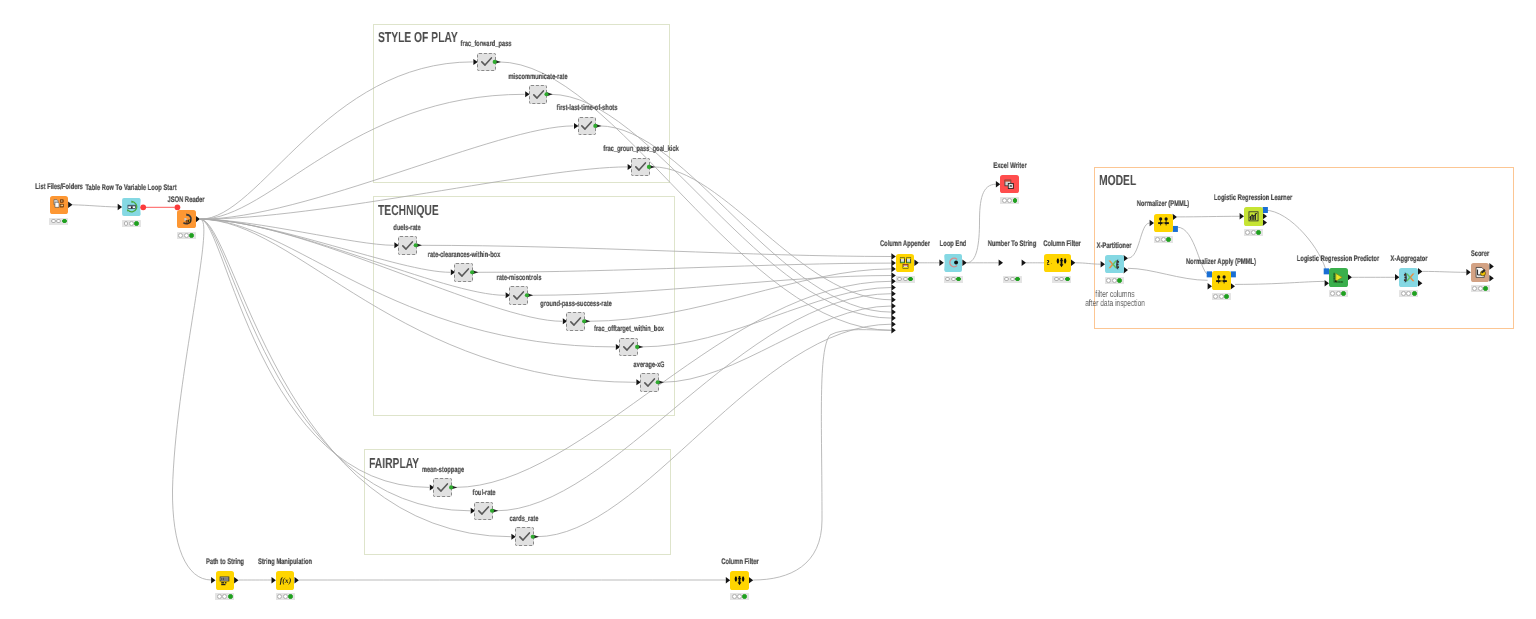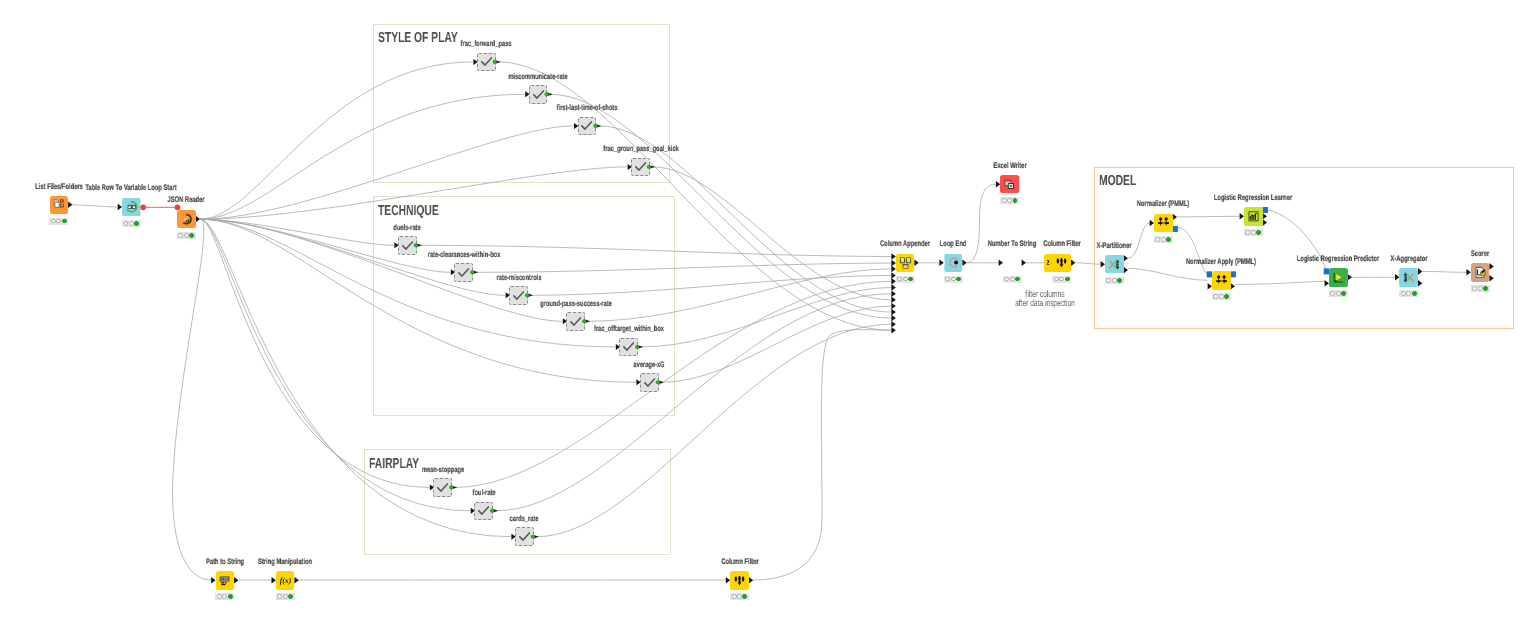--- a/index.html
+++ b/index.html
@@ -586,17 +586,17 @@
 <circle cx="526.90" cy="295.3" r="2.05" fill="#2eaa2e"></circle>
 <circle cx="584.10" cy="321.3" r="2.05" fill="#2eaa2e"></circle>
 <circle cx="637.10" cy="346.9" r="2.05" fill="#2eaa2e"></circle>
 <circle cx="657.70" cy="382.3" r="2.05" fill="#2eaa2e"></circle>
 <circle cx="451.10" cy="487.4" r="2.05" fill="#2eaa2e"></circle>
 <circle cx="492.00" cy="510.8" r="2.05" fill="#2eaa2e"></circle>
 <circle cx="532.70" cy="536.7" r="2.05" fill="#2eaa2e"></circle>
 <circle cx="143.2" cy="207.3" r="2.9" fill="#fb3b3b"></circle>
 <circle cx="177.4" cy="207.3" r="2.9" fill="#fb3b3b"></circle>
 </svg>
-<div class="annot" style="left:994px;top:289.6px;width:102px;">
+<div class="annot" style="left:1064px;top:289.6px;width:102px;">
       <div>filter columns</div>
       <div>after data inspection</div>
     </div>
 </div>
 
 </body></html>

